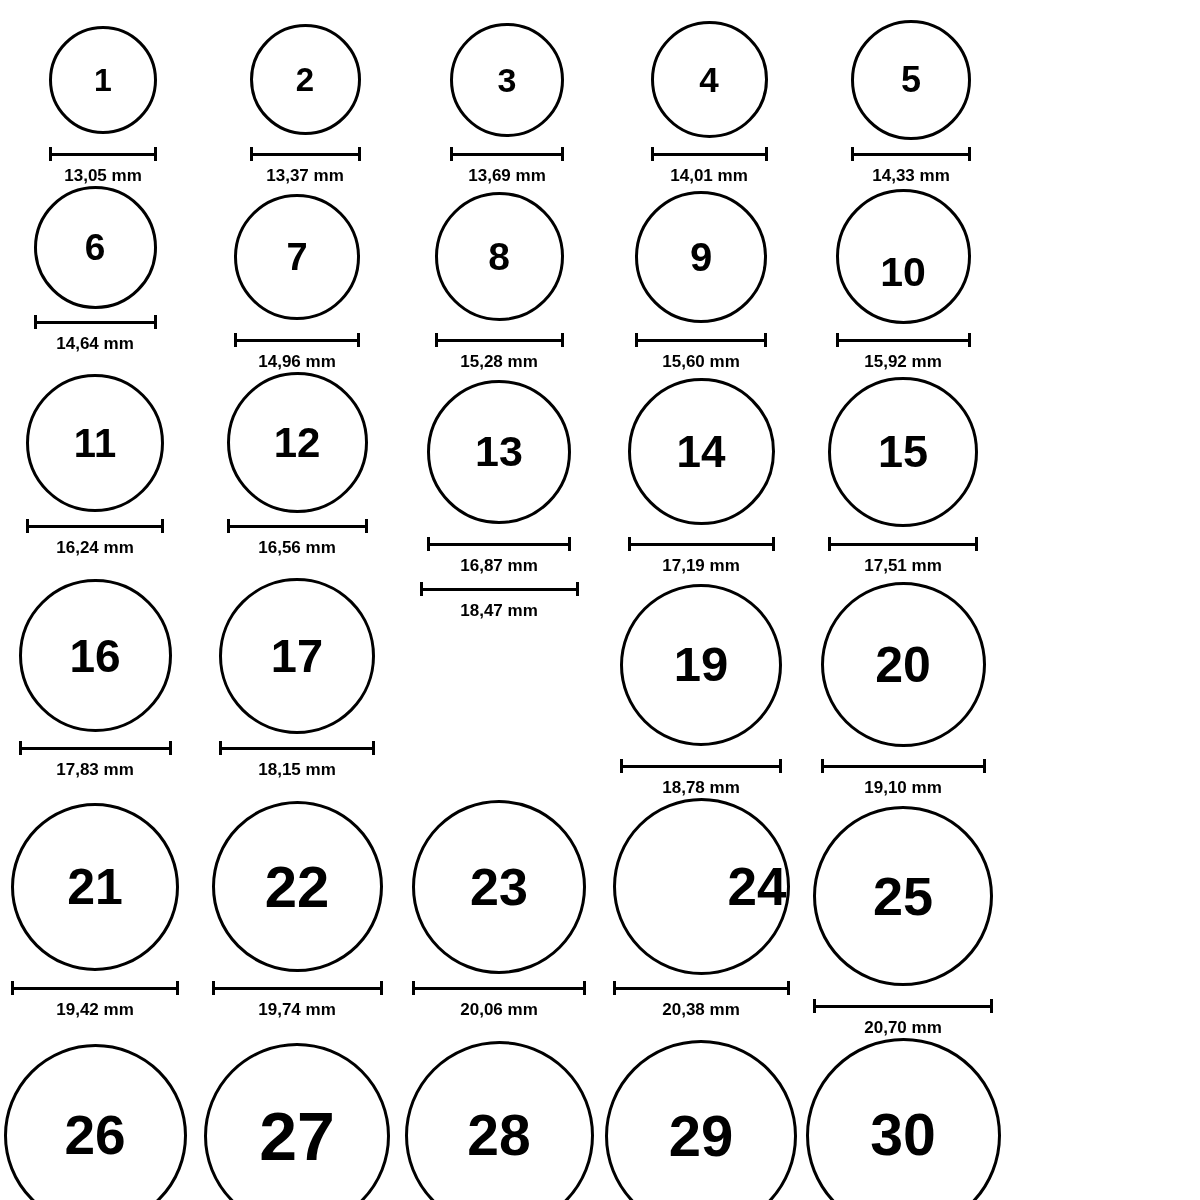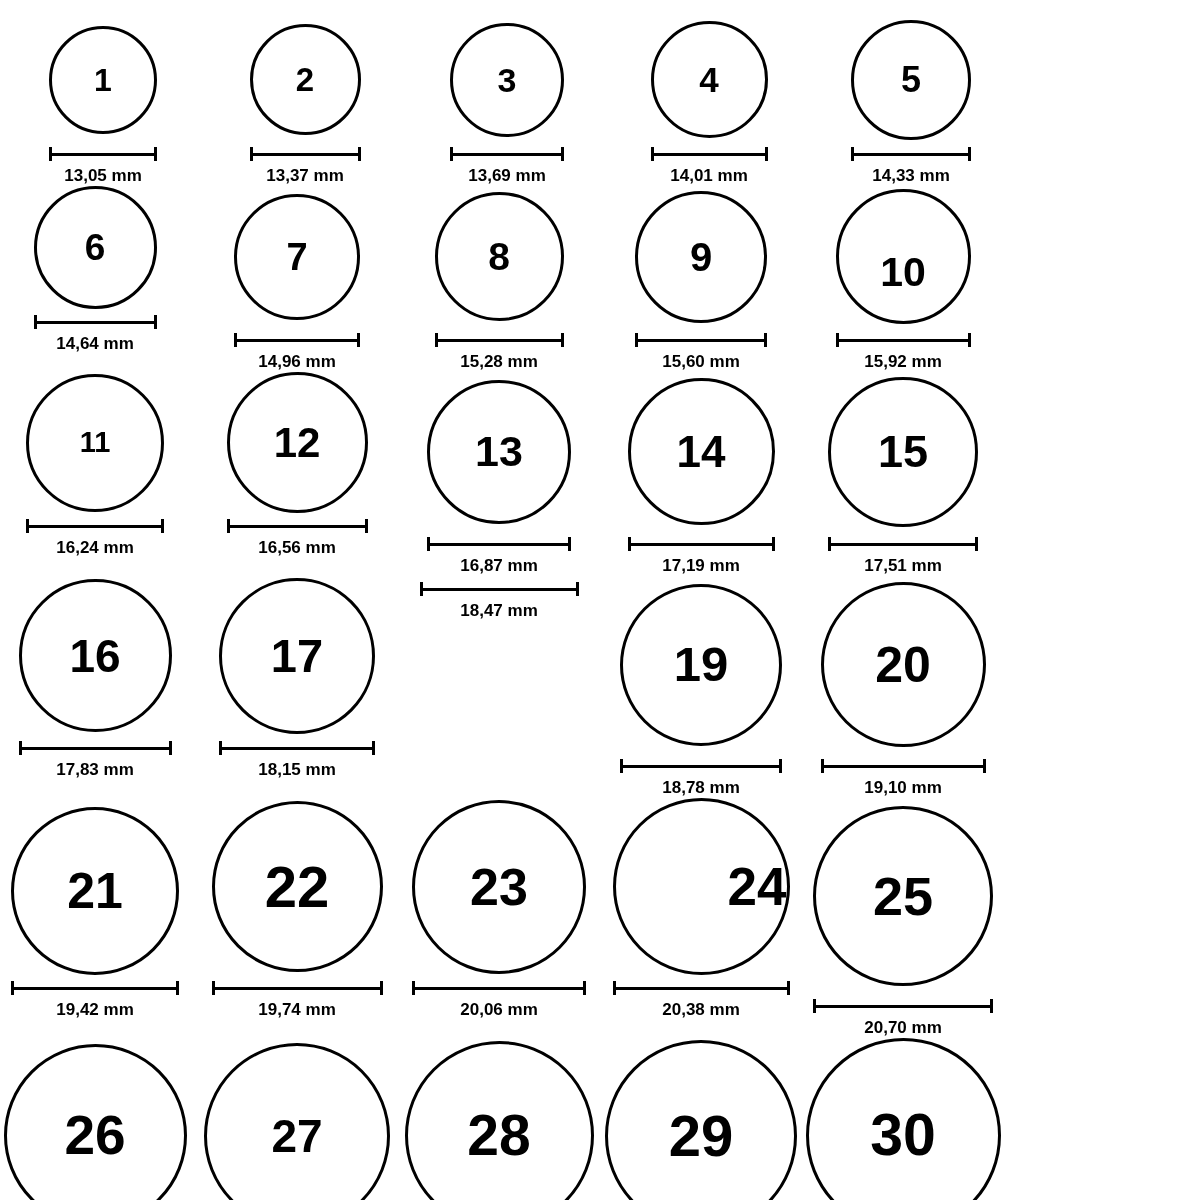--- a/index.html
+++ b/index.html
@@ -220,21 +220,21 @@
         <div class="measure" style="width: 135px;">
           <div class="bar"></div>
           <div class="tick left"></div>
           <div class="tick right"></div>
         </div>
         <div class="mm">15,92 mm</div>
       </div>
       <div class="cell">
         <div class="ring-box" style="height: 141px;">
           <div class="ring" style="width: 138px; height: 138px;">
-            <span class="ring-label" style="font-size: 29px;">11</span>
+            <span class="ring-label" style="font-size: 40px;">11</span>
           </div>
         </div>
         <div class="measure" style="width: 138px;">
           <div class="bar"></div>
           <div class="tick left"></div>
           <div class="tick right"></div>
         </div>
         <div class="mm">16,24 mm</div>
       </div>
       <div class="cell">
@@ -343,21 +343,21 @@
           </div>
         </div>
         <div class="measure" style="width: 165px;">
           <div class="bar"></div>
           <div class="tick left"></div>
           <div class="tick right"></div>
         </div>
         <div class="mm">19,10 mm</div>
       </div>
       <div class="cell">
-        <div class="ring-box" style="height: 177px; align-items: flex-end;">
+        <div class="ring-box" style="height: 177px;">
           <div class="ring" style="width: 168px; height: 168px;">
             <span class="ring-label" style="font-size: 50px;">21</span>
           </div>
         </div>
         <div class="measure" style="width: 168px;">
           <div class="bar"></div>
           <div class="tick left"></div>
           <div class="tick right"></div>
         </div>
         <div class="mm">19,42 mm</div>
@@ -417,21 +417,21 @@
       <div class="cell">
         <div class="ring-box" style="height: 195px;">
           <div class="ring" style="width: 183px; height: 183px;">
             <span class="ring-label" style="font-size: 55px;">26</span>
           </div>
         </div>
       </div>
       <div class="cell">
         <div class="ring-box" style="height: 195px;">
           <div class="ring" style="width: 186px; height: 186px;">
-            <span class="ring-label" style="font-size: 46px;">27</span>
+            <span class="ring-label" style="font-size: 68px;">27</span>
           </div>
         </div>
       </div>
       <div class="cell">
         <div class="ring-box" style="height: 195px;">
           <div class="ring" style="width: 189px; height: 189px;">
             <span class="ring-label" style="font-size: 57px;">28</span>
           </div>
         </div>
       </div>

